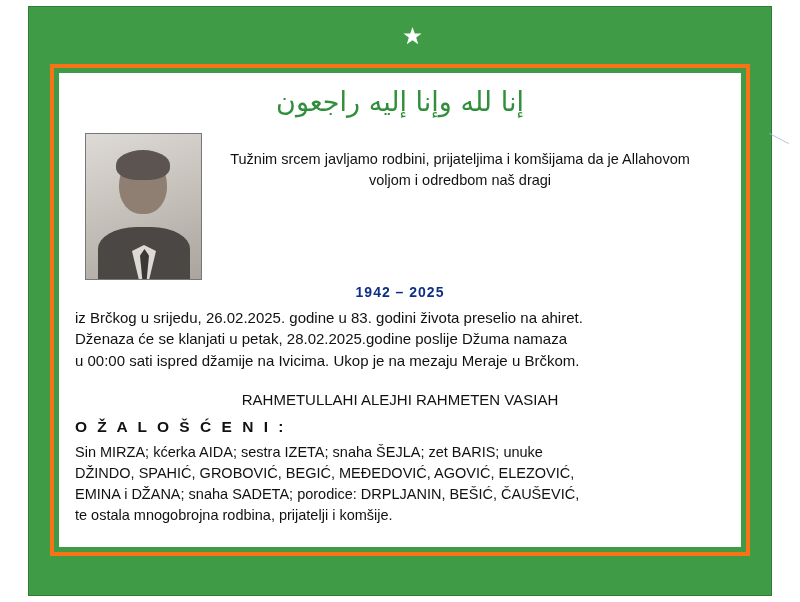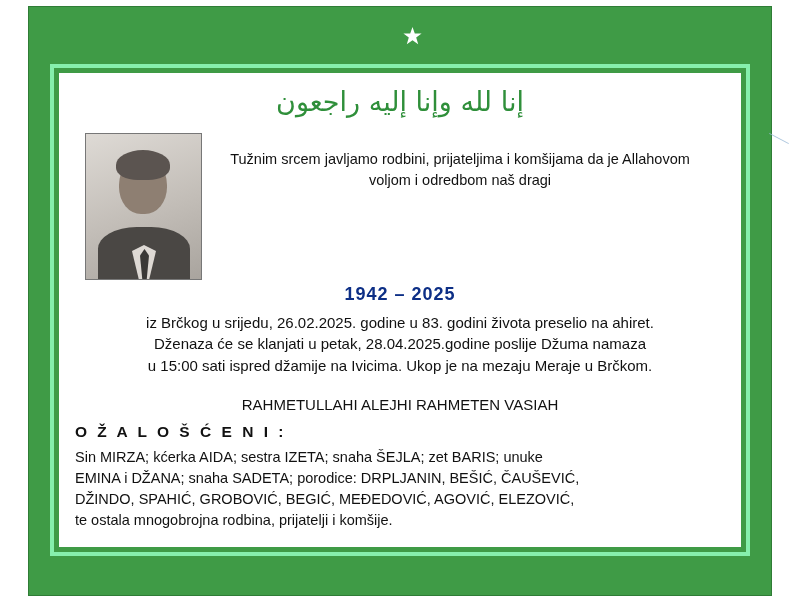--- a/index.html
+++ b/index.html
@@ -30,21 +30,21 @@
     box-sizing: border-box;
     box-shadow: 0 0 0 1px #2f7c36 inset;
   }
   
   .frame-white {
     position: absolute;
     left: 22px;
     top: 58px;
     right: 22px;
     bottom: 40px;
-    background: #86efac;
+    background: #f97316;
     box-sizing: border-box;
   }
   .frame-green {
     position: absolute;
     left: 4px;
     top: 4px;
     right: 4px;
     bottom: 4px;
     background: #3f9b46;
     box-sizing: border-box;
@@ -158,28 +158,28 @@
   .name {
     text-align: center;
     font-size: 25px;
     font-weight: bold;
     color: #0d2f86;
     margin-top: 10px;
     letter-spacing: 0.2px;
   }
   .years {
     text-align: center;
-    font-size: 18px;
+    font-size: 14px;
     font-weight: bold;
     color: #0d2f86;
     margin-top: 4px;
     letter-spacing: 1px;
   }
   .body-lines {
-    text-align: center;
+    text-align: left;
     font-size: 15px;
     color: #111;
     line-height: 1.42;
     margin-top: 7px;
   }
   .rahmet {
     text-align: center;
     font-size: 15px;
     color: #111;
     margin-top: 20px;
@@ -241,32 +241,32 @@
                 <div class="ph-hair"></div>
               </div>
             </div>
             <div class="lede">Tužnim srcem javljamo rodbini, prijateljima i komšijama da je Allahovom voljom i odredbom naš dragi</div>
           </div>
 
           <div class="years">1942 – 2025</div>
 
           <div class="body-lines">
             <div>iz Brčkog u srijedu, 26.02.2025. godine u 83. godini života preselio na ahiret.</div>
-            <div>Dženaza će se klanjati u petak, 28.04.2025.godine poslije Džuma namaza</div>
-            <div>u 15:00 sati ispred džamije na Ivicima. Ukop je na mezaju Meraje u Brčkom.</div>
+            <div>Dženaza će se klanjati u petak, 28.02.2025.godine poslije Džuma namaza</div>
+            <div>u 00:00 sati ispred džamije na Ivicima. Ukop je na mezaju Meraje u Brčkom.</div>
           </div>
 
           <div class="rahmet">RAHMETULLAHI ALEJHI RAHMETEN VASIAH</div>
 
           <div class="mourners-title">O Ž A L O Š Ć E N I :</div>
 
           <div class="mourners">
             <div>Sin MIRZA; kćerka AIDA; sestra IZETA; snaha ŠEJLA; zet BARIS; unuke</div>
+            <div>DŽINDO, SPAHIĆ, GROBOVIĆ, BEGIĆ, MEĐEDOVIĆ, AGOVIĆ, ELEZOVIĆ,</div>
             <div>EMINA i DŽANA; snaha SADETA; porodice: DRPLJANIN, BEŠIĆ, ČAUŠEVIĆ,</div>
-            <div>DŽINDO, SPAHIĆ, GROBOVIĆ, BEGIĆ, MEĐEDOVIĆ, AGOVIĆ, ELEZOVIĆ,</div>
             <div>te ostala mnogobrojna rodbina, prijatelji i komšije.</div>
           </div>
 
         </div>
       </div>
     </div>
   </div>
 
   <div class="scan-artifact"></div>
 </div>

